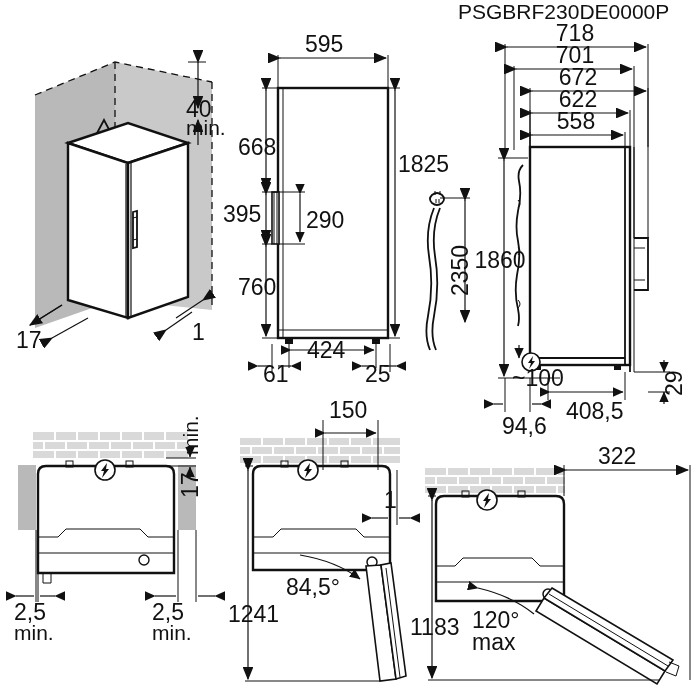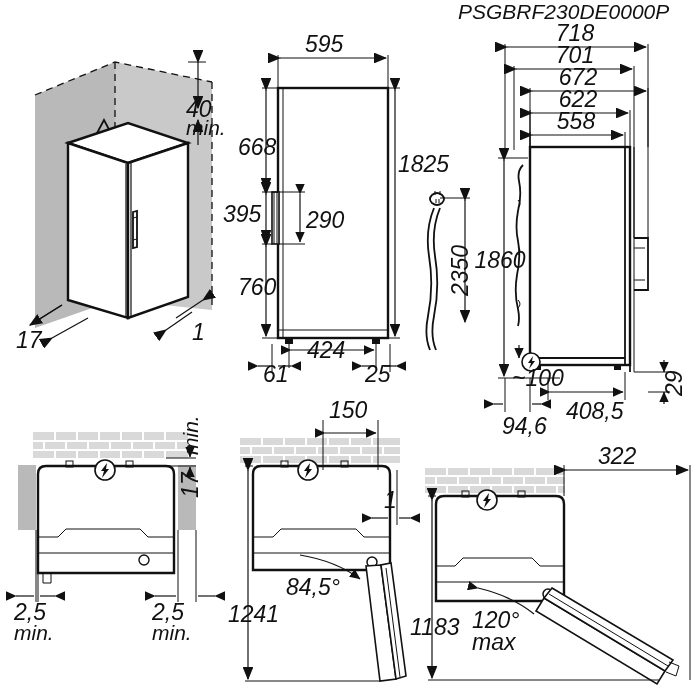--- a/index.html
+++ b/index.html
@@ -1,19 +1,19 @@
 <!DOCTYPE html>
 <html><head>
 <meta charset="utf-8">
 <style>
   html,body{margin:0;padding:0;background:#ffffff;}
   body{width:700px;height:700px;position:relative;
        font-family:"Liberation Sans","DejaVu Sans",sans-serif;
        color:#1a1a1a;overflow:hidden;}
-  #stage{position:absolute;inset:0;width:700px;height:700px;font-style:italic;}
+  #stage{position:absolute;inset:0;width:700px;height:700px;}
   svg.layer{position:absolute;left:0;top:0;width:700px;height:700px;overflow:visible;}
   .t{font-family:"Liberation Sans","DejaVu Sans",sans-serif;fill:#111111;font-size:21px;}
   .t.lg{font-size:23px;}
   .ln{stroke:#111;stroke-width:1.2;fill:none;}
   .ln-thin{stroke:#111;stroke-width:1;fill:none;}
   .ln-med{stroke:#111;stroke-width:1.8;fill:none;}
   .dash{stroke:#111;stroke-width:1.3;fill:none;stroke-dasharray:7 5;}
   .wall{fill:#b9b9b9;stroke:none;}
   .wall2{fill:#c9c9c9;stroke:none;}
   .brickbg{fill:#d9d9d9;stroke:none;}

